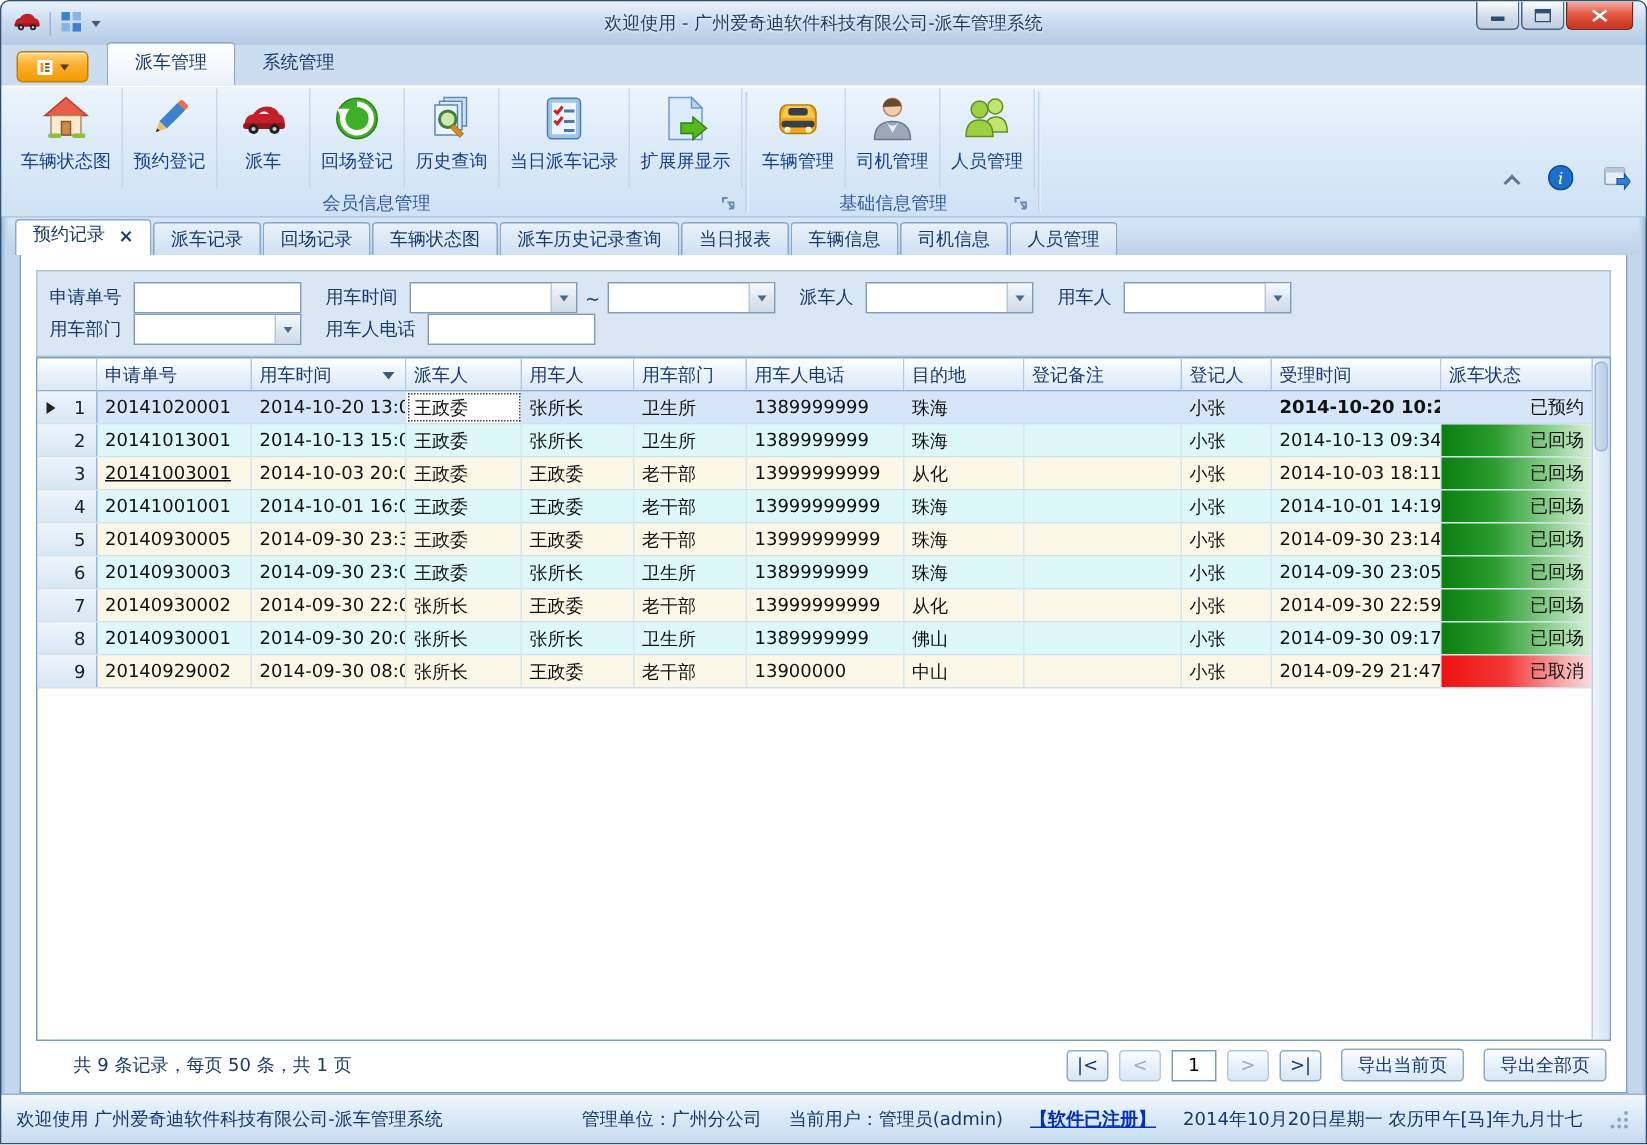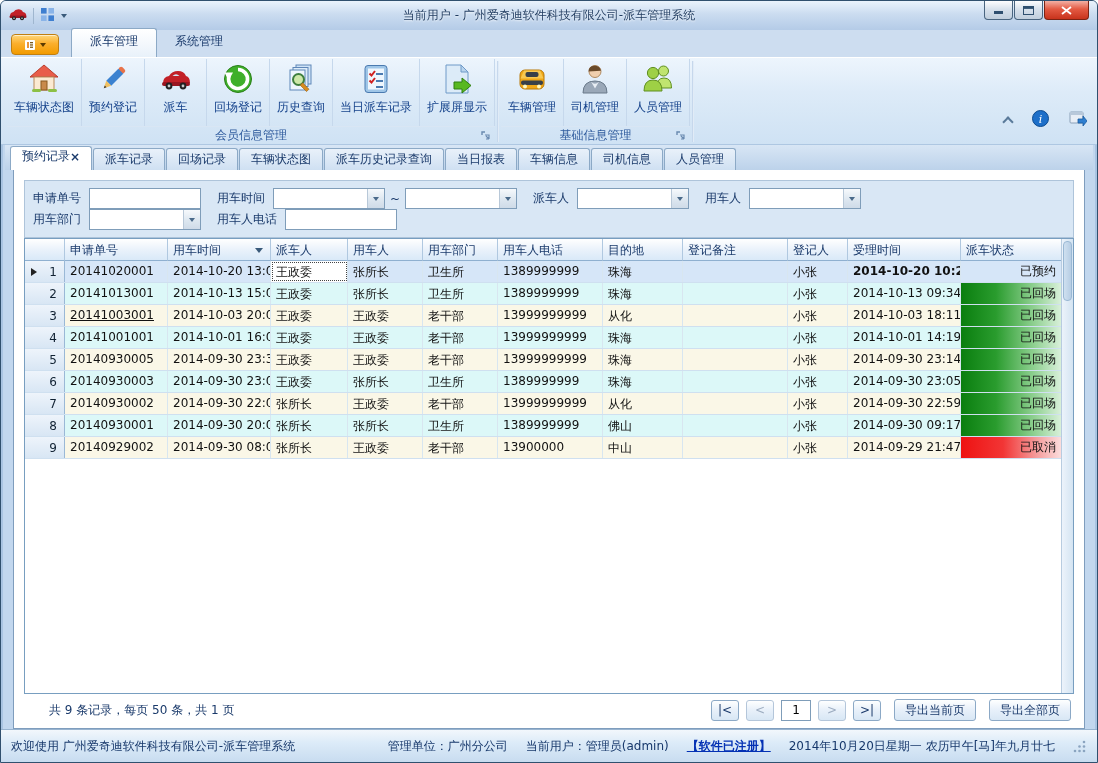--- a/index.html
+++ b/index.html
@@ -25,21 +25,21 @@
 .rbuttons{display:flex;flex:1}
 .rbtn{min-width:62px;padding:3px 7px 0;display:flex;flex-direction:column;align-items:center;gap:3px;color:#15428b;border-right:1px solid #c6d8ec;white-space:nowrap;cursor:default}
 .rbtn .ricon{width:34px;height:34px;display:flex;align-items:center;justify-content:center}
 .rgroup-label{height:18px;display:flex;align-items:center;justify-content:center;color:#2f5b9d;position:relative;border-top:1px solid #d9e6f4}
 .launcher{position:absolute;right:3px;top:3px;width:12px;height:12px;display:flex;align-items:center;justify-content:center}
 .group-sep{width:2px;margin:2px 2px;background:linear-gradient(90deg,#b9cee7,#eef5fc)}
 .ribbon-utils{position:absolute;right:10px;bottom:14px;display:flex;align-items:center;gap:20px}
 .chev-up{width:8px;height:8px;border-left:2px solid #5a7a9a;border-top:2px solid #5a7a9a;transform:rotate(45deg);margin-top:4px}
 
 .docbar{height:25px;flex:none;display:flex;align-items:flex-end;padding:0 5px;gap:1px;background:linear-gradient(#d8e6f5,#bcd2ea);margin:0 4px}
-.dtab{height:22px;padding:9px 11px;background:linear-gradient(#e9f1fa,#cfe0f2);border:1px solid #8ca9c6;border-bottom:none;border-radius:3px 3px 0 0;color:#1a3a6b;white-space:nowrap;display:flex;align-items:center}
+.dtab{height:22px;padding:9px 11px;background:linear-gradient(#e9f1fa,#cfe0f2);border:1px solid #8ca9c6;border-bottom:none;border-radius:3px 3px 0 0;color:#1a3a6b;white-space:nowrap;display:flex;gap:9px;align-items:center}
 .dtab.active{background:#fff;height:24px;padding-top:5px}
 .closex{color:#1a3a6b;font-weight:bold}
 
 .main{flex:1;margin:0 12px;border:1px solid #7f9dbd;border-top:none;background:#fff;display:flex;flex-direction:column;overflow:hidden}
 .content{flex:1;padding:10px 10px 2px;display:flex;flex-direction:column;overflow:hidden}
 
 .filter{height:58px;flex:none;background:#d9e7f5;border:1px solid #aec4da;padding:7px 8px;display:flex;flex-direction:column;justify-content:space-between}
 .frow{display:flex;align-items:center;color:#1a3a6b}
 .flabel{white-space:nowrap;margin-right:8px}
 .ml{margin-left:16px}
@@ -102,21 +102,21 @@
           </svg></span>
       <span class="sep"></span>
       <span id="qatIcon"><svg width="15" height="15" viewBox="0 0 15 15">
             <rect x="1" y="1" width="5.6" height="5.6" fill="#3f7fd0"></rect>
             <rect x="8.4" y="1" width="5.6" height="5.6" fill="#8ab4e8"></rect>
             <rect x="1" y="8.4" width="5.6" height="5.6" fill="#8ab4e8"></rect>
             <rect x="8.4" y="8.4" width="5.6" height="5.6" fill="#3f7fd0"></rect>
           </svg></span>
       <span class="caret"></span>
     </div>
-    <div class="tb-title">当前用户 - 广州爱奇迪软件科技有限公司-派车管理系统</div>
+    <div class="tb-title">欢迎使用 - 广州爱奇迪软件科技有限公司-派车管理系统</div>
     <div class="wc">
       <div class="wc-btn">
           <svg width="10" height="9" viewBox="0 0 10 9">
             <rect x="0" y="5" width="9" height="3" fill="#2f4f6f"></rect>
           </svg>
         </div>
       <div class="wc-btn">
           <svg width="11" height="9" viewBox="0 0 11 9">
             <rect x="0.5" y="0.5" width="10" height="8" fill="none" stroke="#2f4f6f"></rect>
             <rect x="0.5" y="0.5" width="10" height="2.4" fill="#2f4f6f"></rect>

